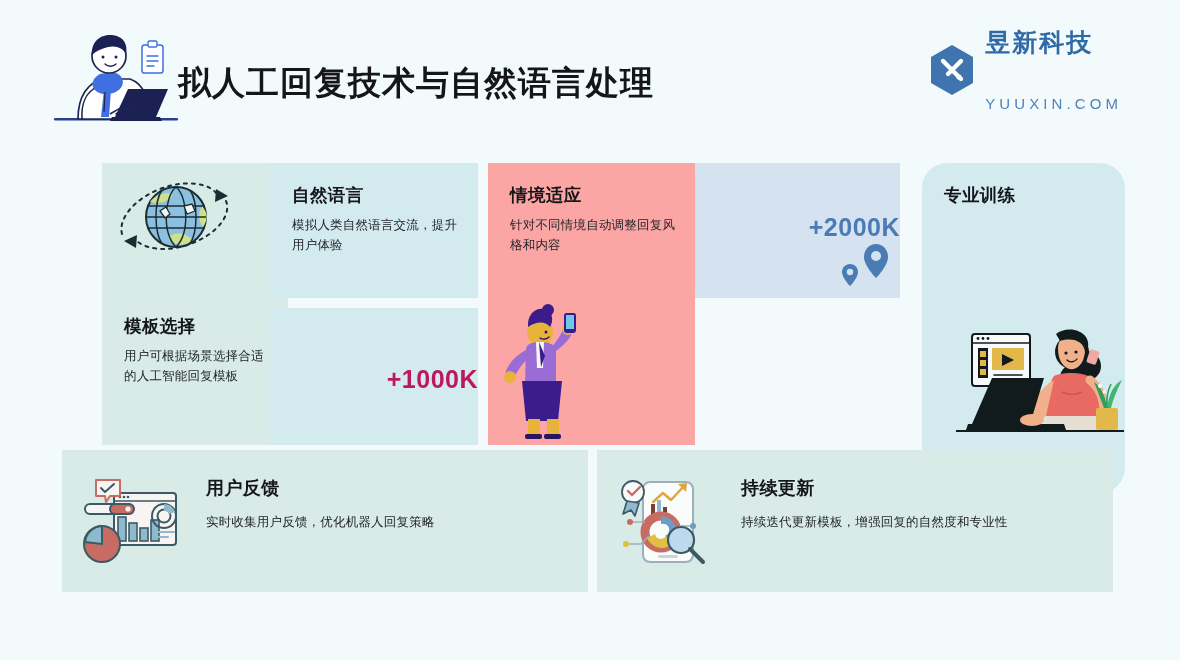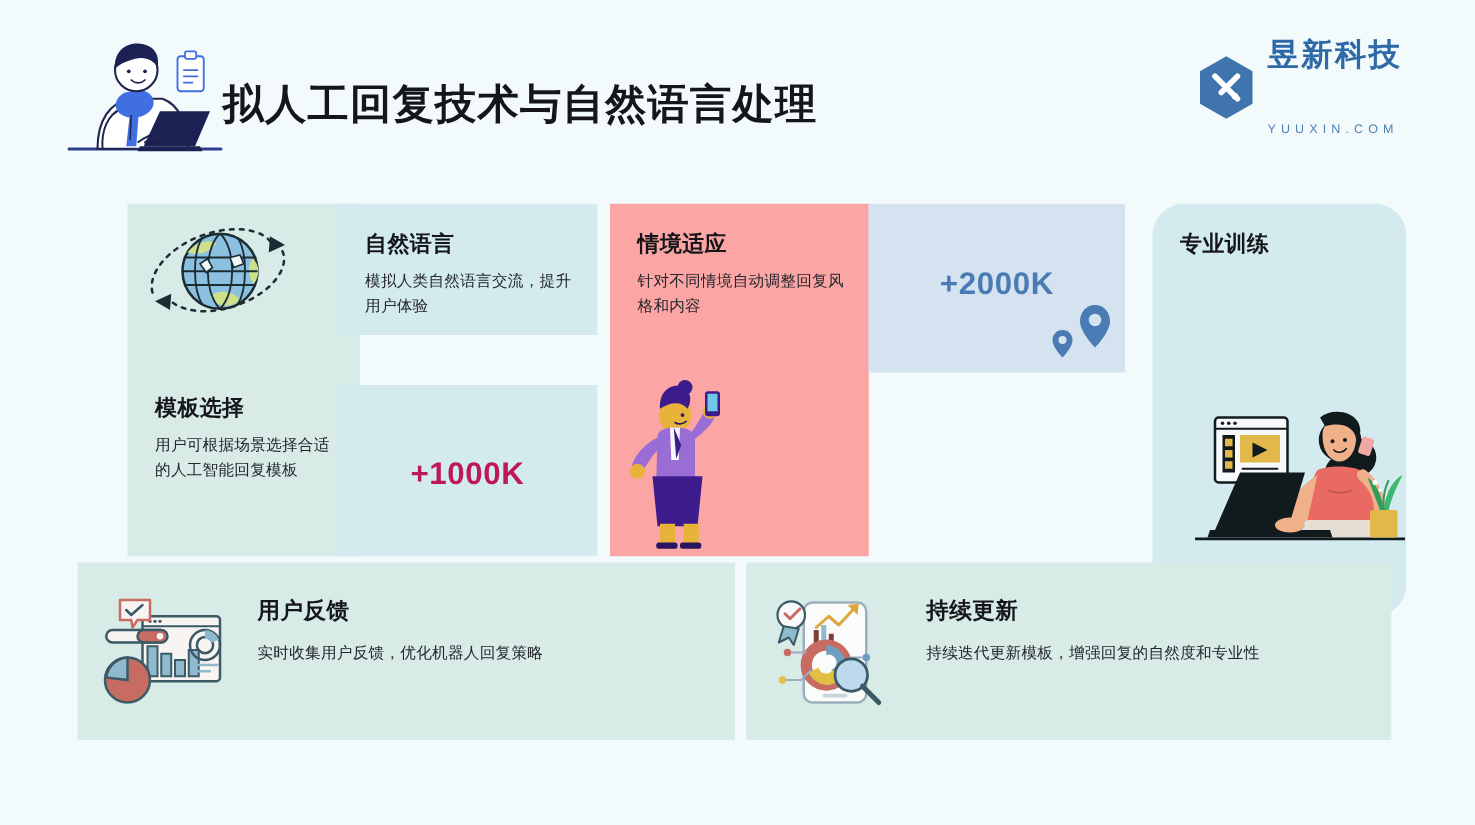--- a/index.html
+++ b/index.html
@@ -18,49 +18,49 @@
   .header-illo{position:absolute;left:52px;top:18px;width:130px;height:110px;}
   .header-title{
     position:absolute;left:178px;top:66px;
     font-size:33px;font-weight:bold;color:#15161a;
     letter-spacing:1px;line-height:1;white-space:nowrap;
   }
   .brand{position:absolute;right:58px;top:44px;height:52px;display:flex;align-items:center;gap:9px;}
   .brand-mark{width:48px;height:52px;position:relative;flex:none;}
   .brand-text{display:flex;flex-direction:column;justify-content:center;gap:14px;}
   .brand-name{font-size:25px;font-weight:bold;color:#2f6aa8;letter-spacing:2px;line-height:1.05;}
-  .brand-sub{font-size:10px;color:#4f82b8;letter-spacing:4.1px;line-height:1;margin-top:27px;}
+  .brand-sub{font-size:15px;color:#4f82b8;letter-spacing:4.1px;line-height:1;margin-top:27px;}
 
   
   .grid{position:absolute;left:62px;top:163px;width:1051px;height:282px;}
   .card{position:absolute;box-sizing:border-box;overflow:hidden;}
   .c-teal{background:#d8ebe7;}
   .c-cyan{background:#d3eaef;}
   .c-blue{background:#d5e3f1;}
   .c-gray{background:#fca5a5;}
 
   .card-title{
     font-size:17.5px;font-weight:bold;color:#15161a;
     line-height:1.2;letter-spacing:.4px;
   }
   .card-desc{
     font-size:12.5px;color:#23262b;line-height:1.62;letter-spacing:.2px;margin-top:9px;
   }
   .pad{position:absolute;left:22px;right:16px;}
 
   .stat{
-    position:absolute;width:100%;text-align:center;
+    position:absolute;width:100%;text-align:right;
     font-size:25px;font-weight:bold;letter-spacing:.5px;
   }
   .stat-teal{color:#be185d;}
   .stat-blue{color:#4b7bb5;}
 
   
   #card-template  {left:0;   top:0;   width:186px;height:282px;margin-left:40px;}
-  #card-natural   {left:208px;top:0;  width:208px;height:105px;}
+  #card-natural   {left:208px;top:0;  width:208px;height:135px;}
   #card-1000k     {left:208px;top:145px;width:208px;height:137px;}
   #card-context   {left:426px;top:0;  width:207px;height:282px;}
   #card-2000k     {left:633px;top:0;  width:205px;height:135px;}
   #card-creative  {left:633px;top:145px;width:205px;height:137px;}
   #card-training  {left:860px;top:0;  width:203px;height:330px;border-radius:25px;}
 
   
   .bottom{position:absolute;left:62px;top:450px;width:1051px;height:104px;}
   .bcard{position:absolute;top:0;height:142px;background:#d8ebe7;box-sizing:border-box;}
   #card-feedback{left:0;width:526px;}

